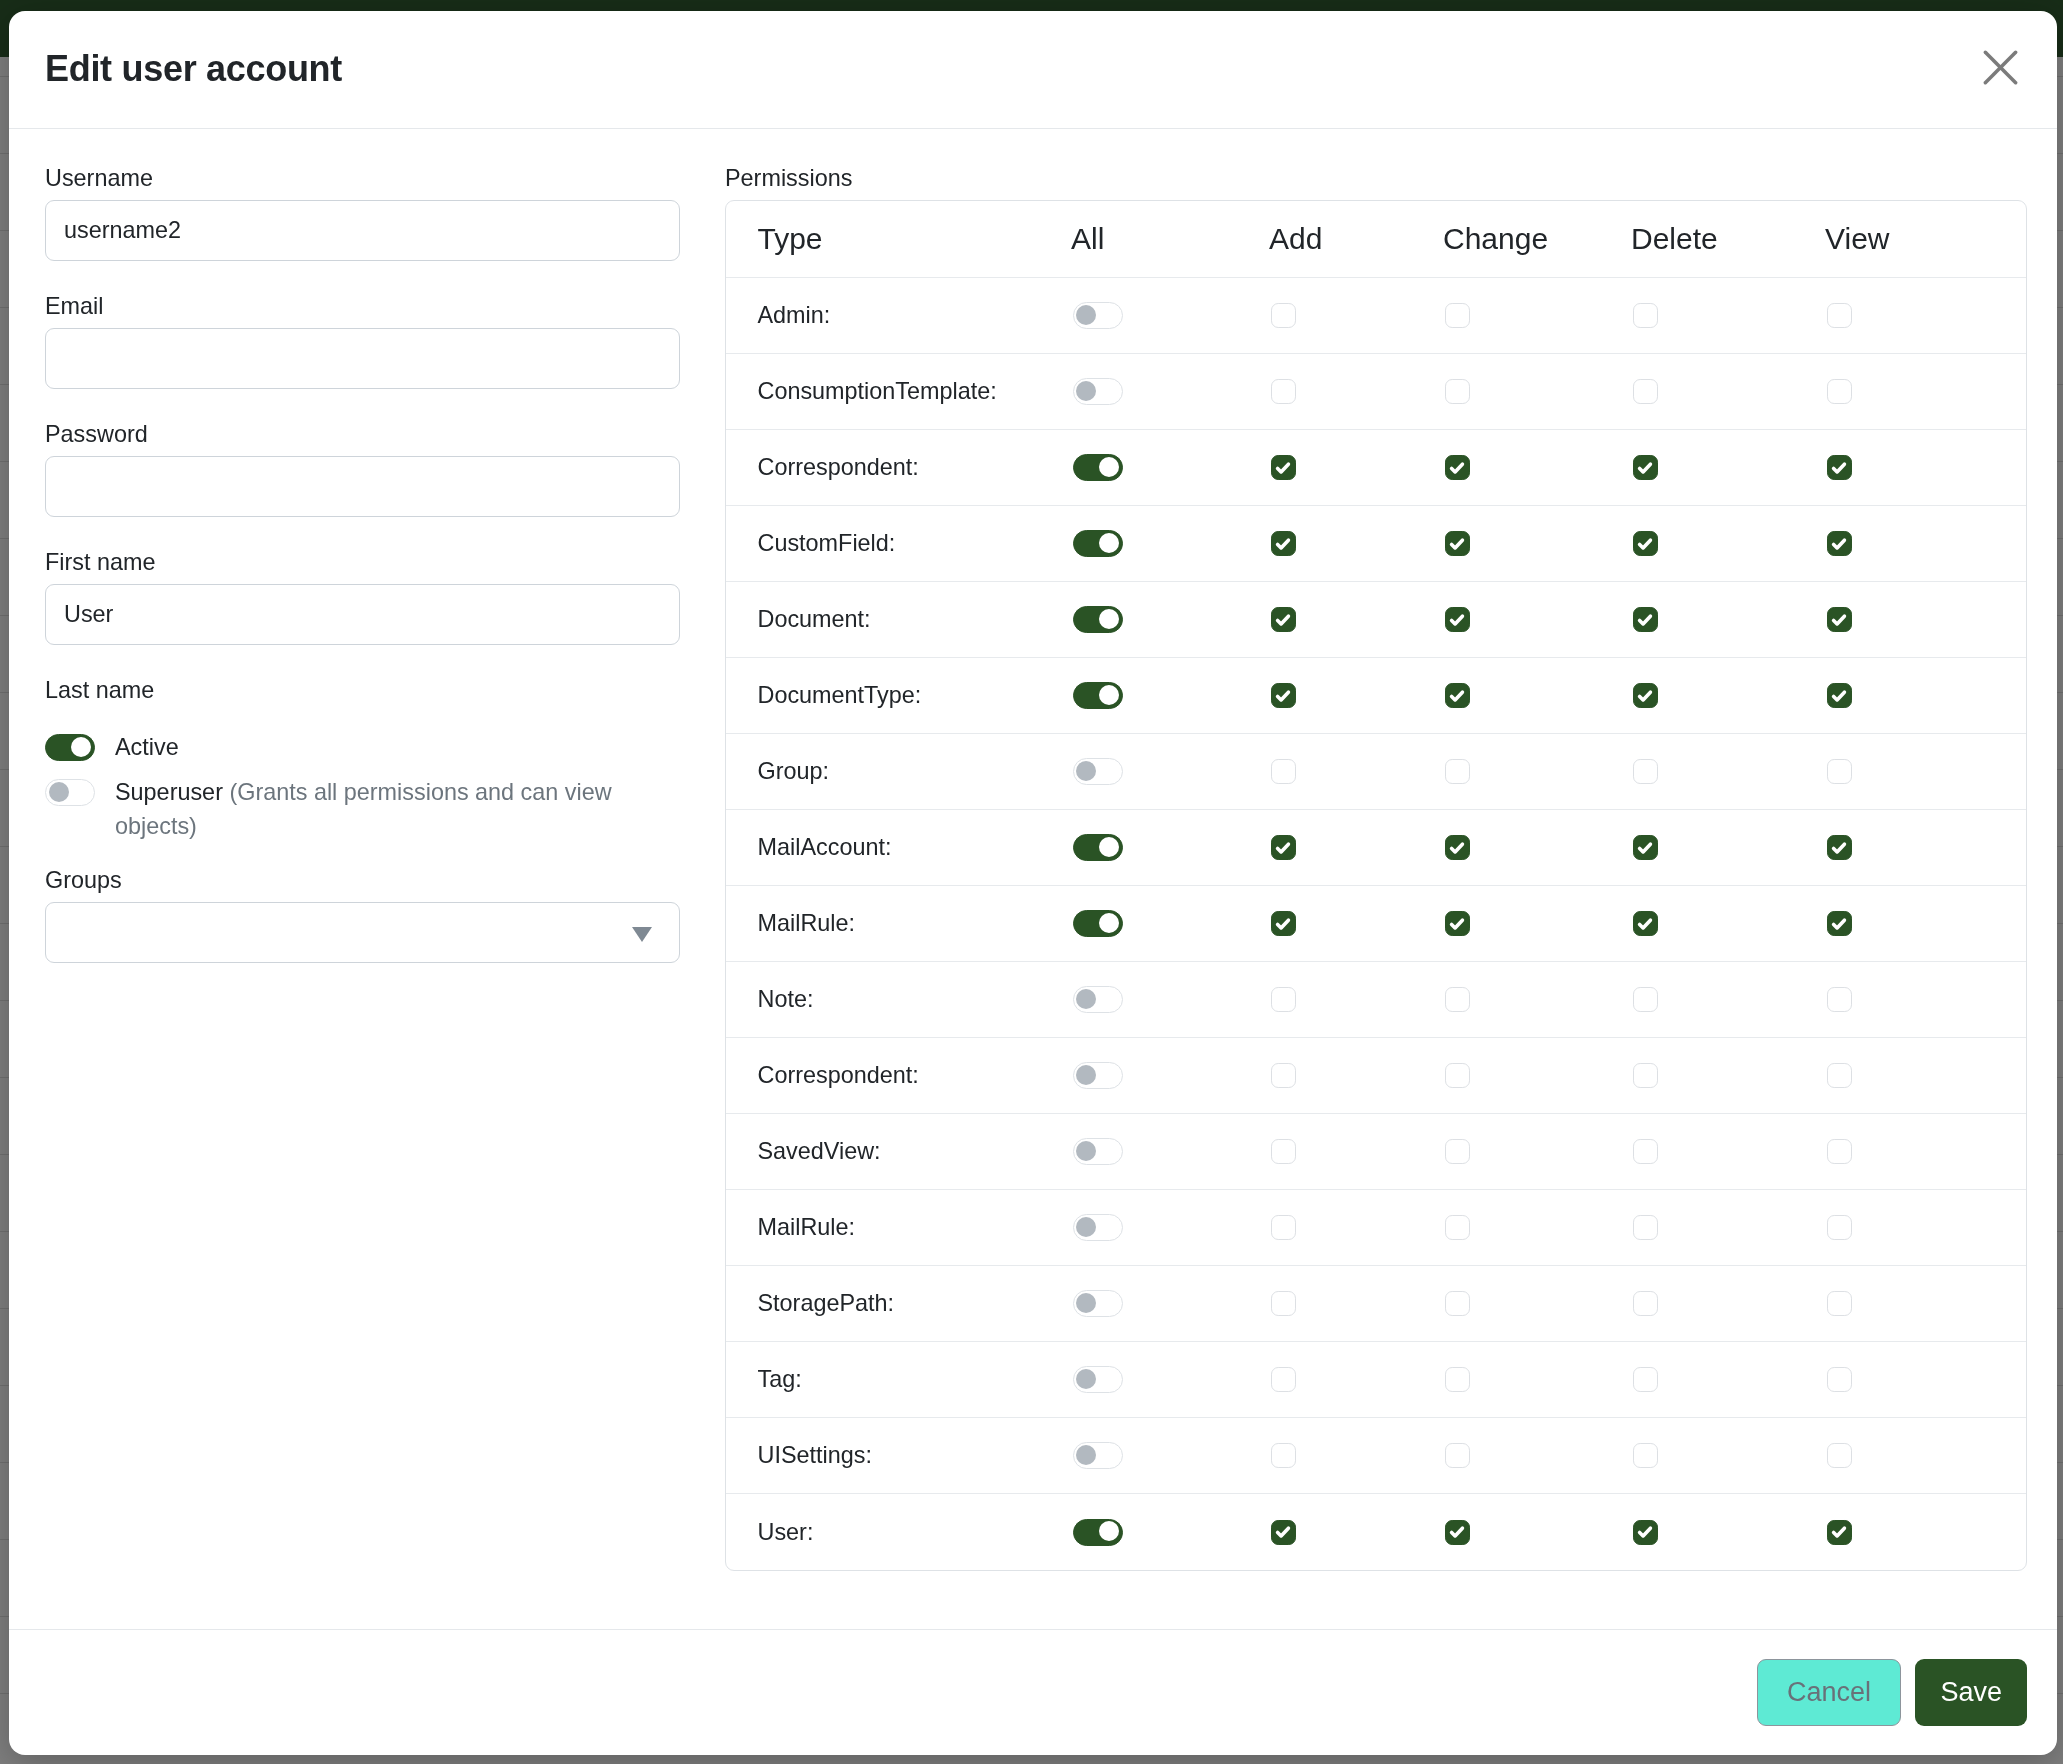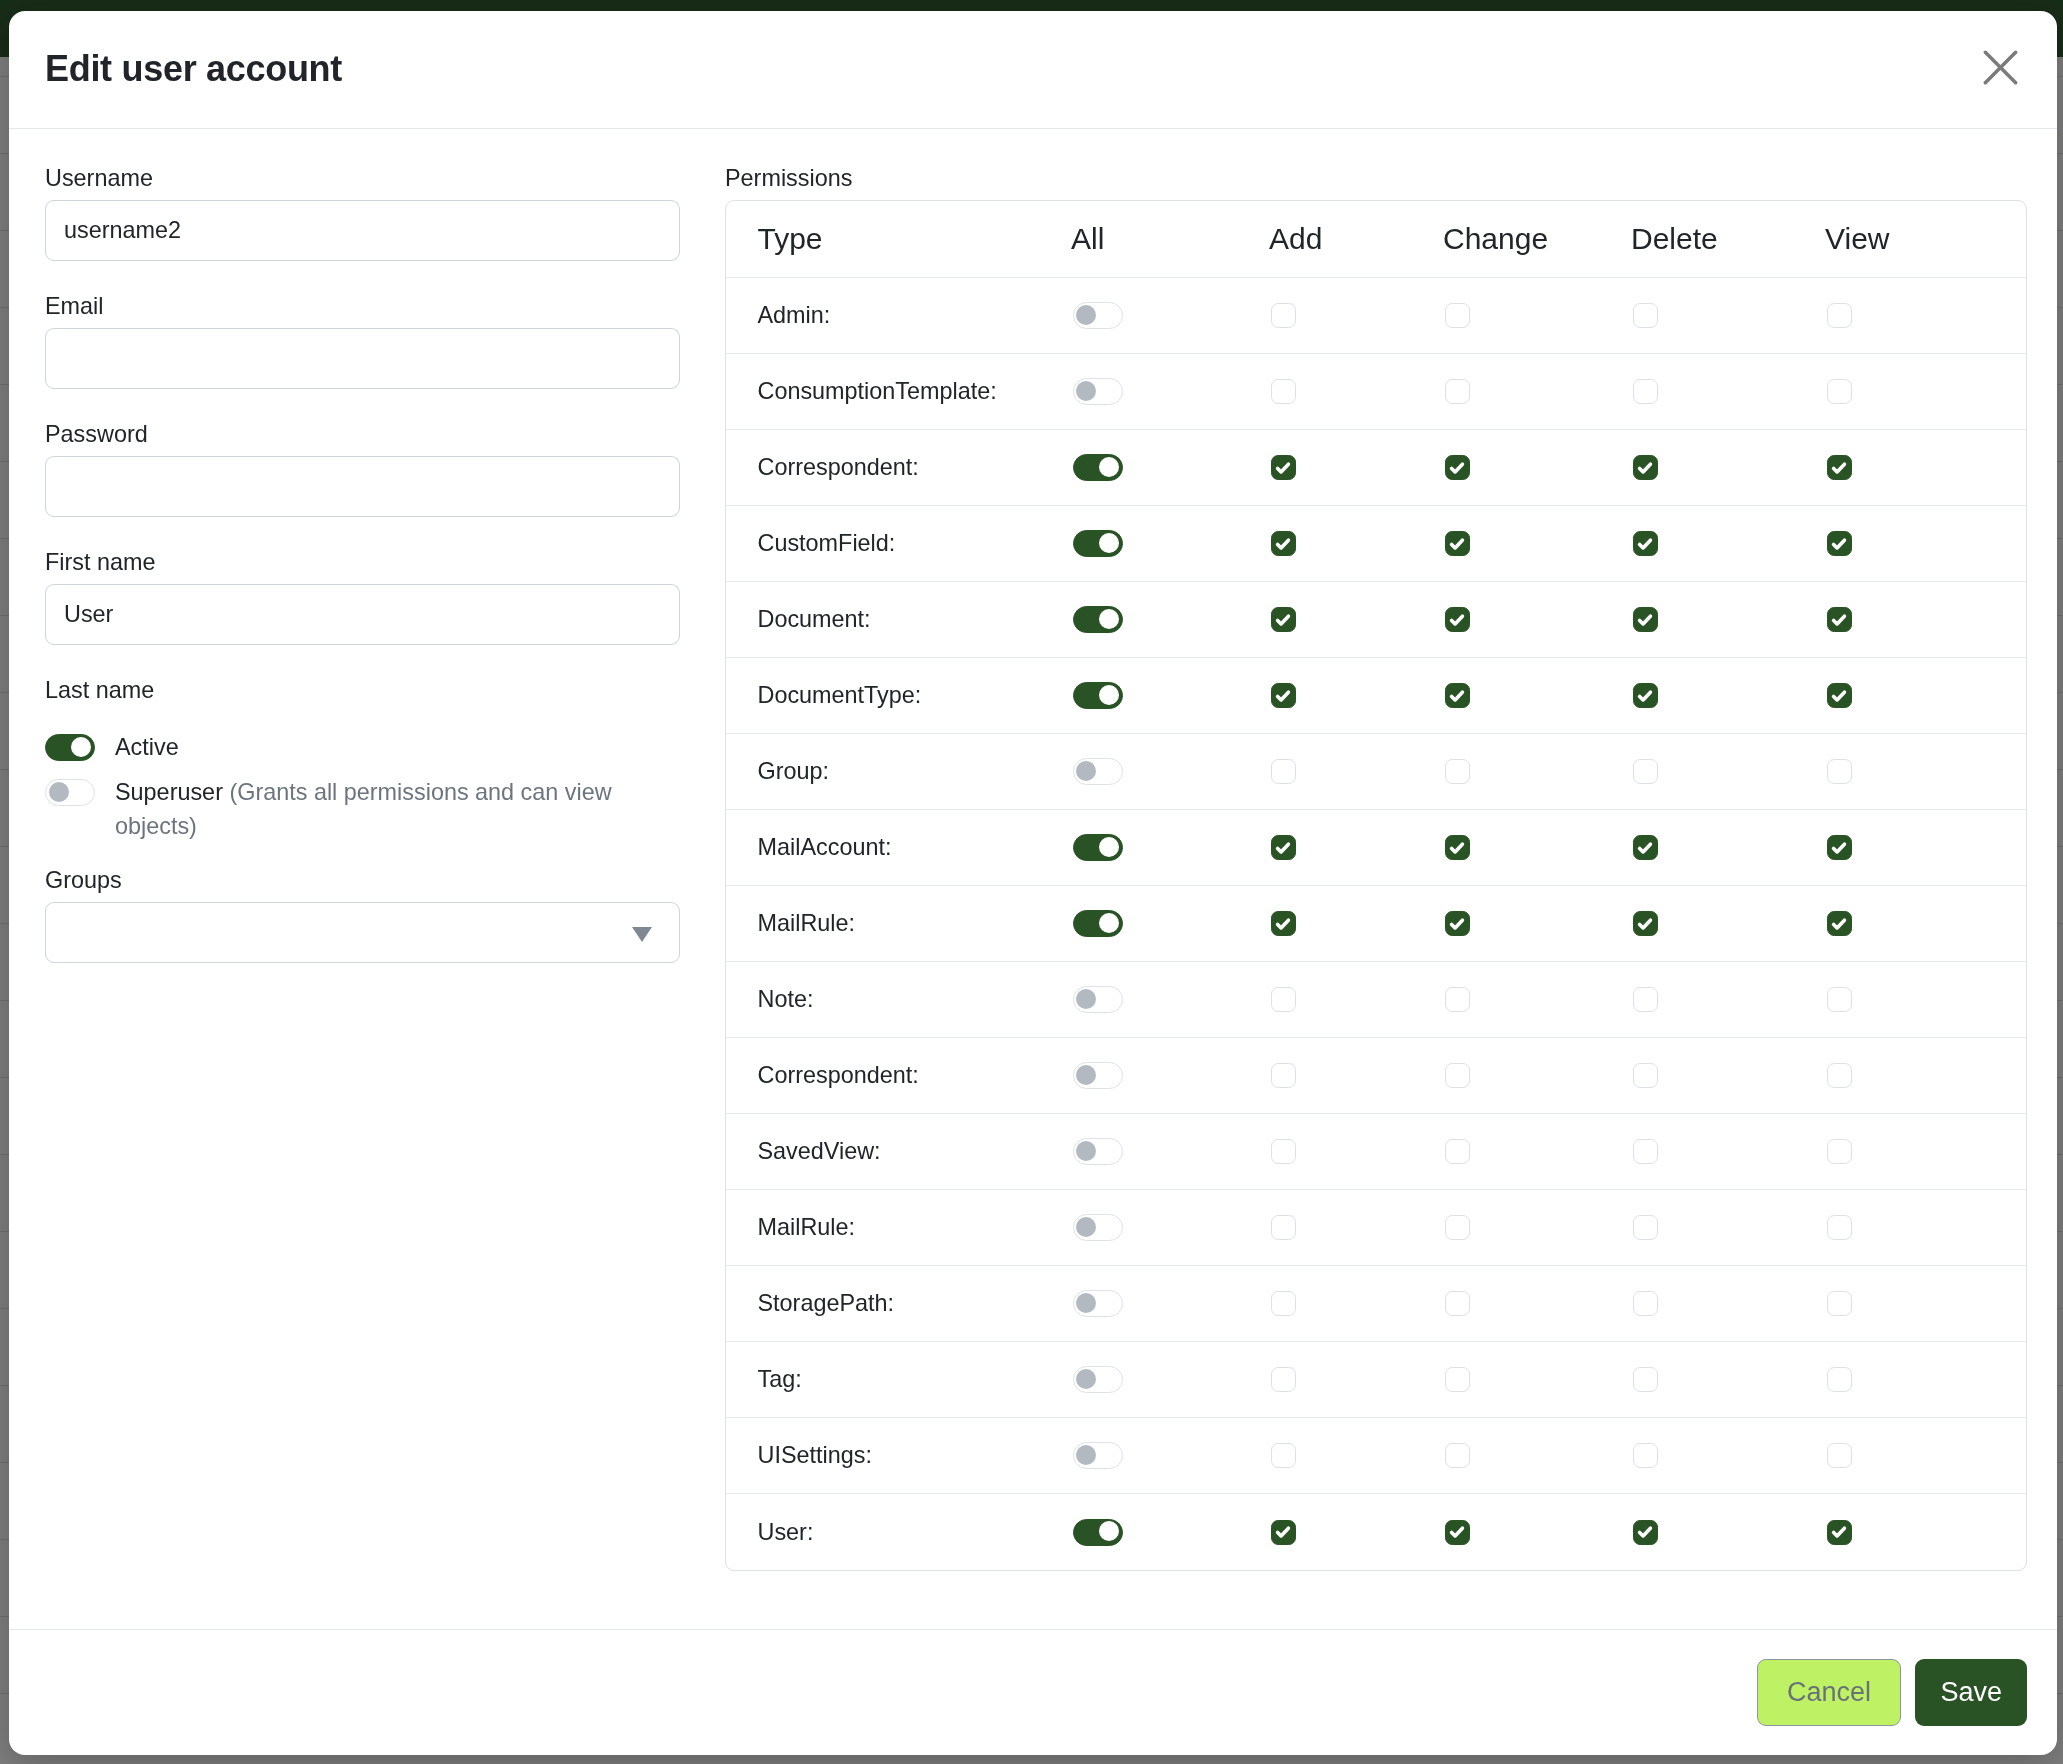--- a/index.html
+++ b/index.html
@@ -114,21 +114,21 @@
   
   .modal-footer{
     flex:none;height:126px;border-top:1.8px solid #e5e8eb;
     display:flex;align-items:center;justify-content:flex-end;
     padding:0 30px;gap:14.4px;
   }
   .btn{
     height:67px;border-radius:9px;font-size:27px;cursor:pointer;
     font-family:"Liberation Sans",sans-serif;
   }
-  .btn-cancel{background:#bef264;border:1.8px solid #8d959c;color:#697179;padding:0 29px;}
+  .btn-cancel{background:#5eead4;border:1.8px solid #8d959c;color:#697179;padding:0 29px;}
   .btn-save{background:var(--primary);border:none;color:#fff;padding:0 25px;}
 </style>
 </head>
 <body>
 
 <div class="top-strip"></div>
 
 <div class="modal">
 
   <div class="modal-header">

